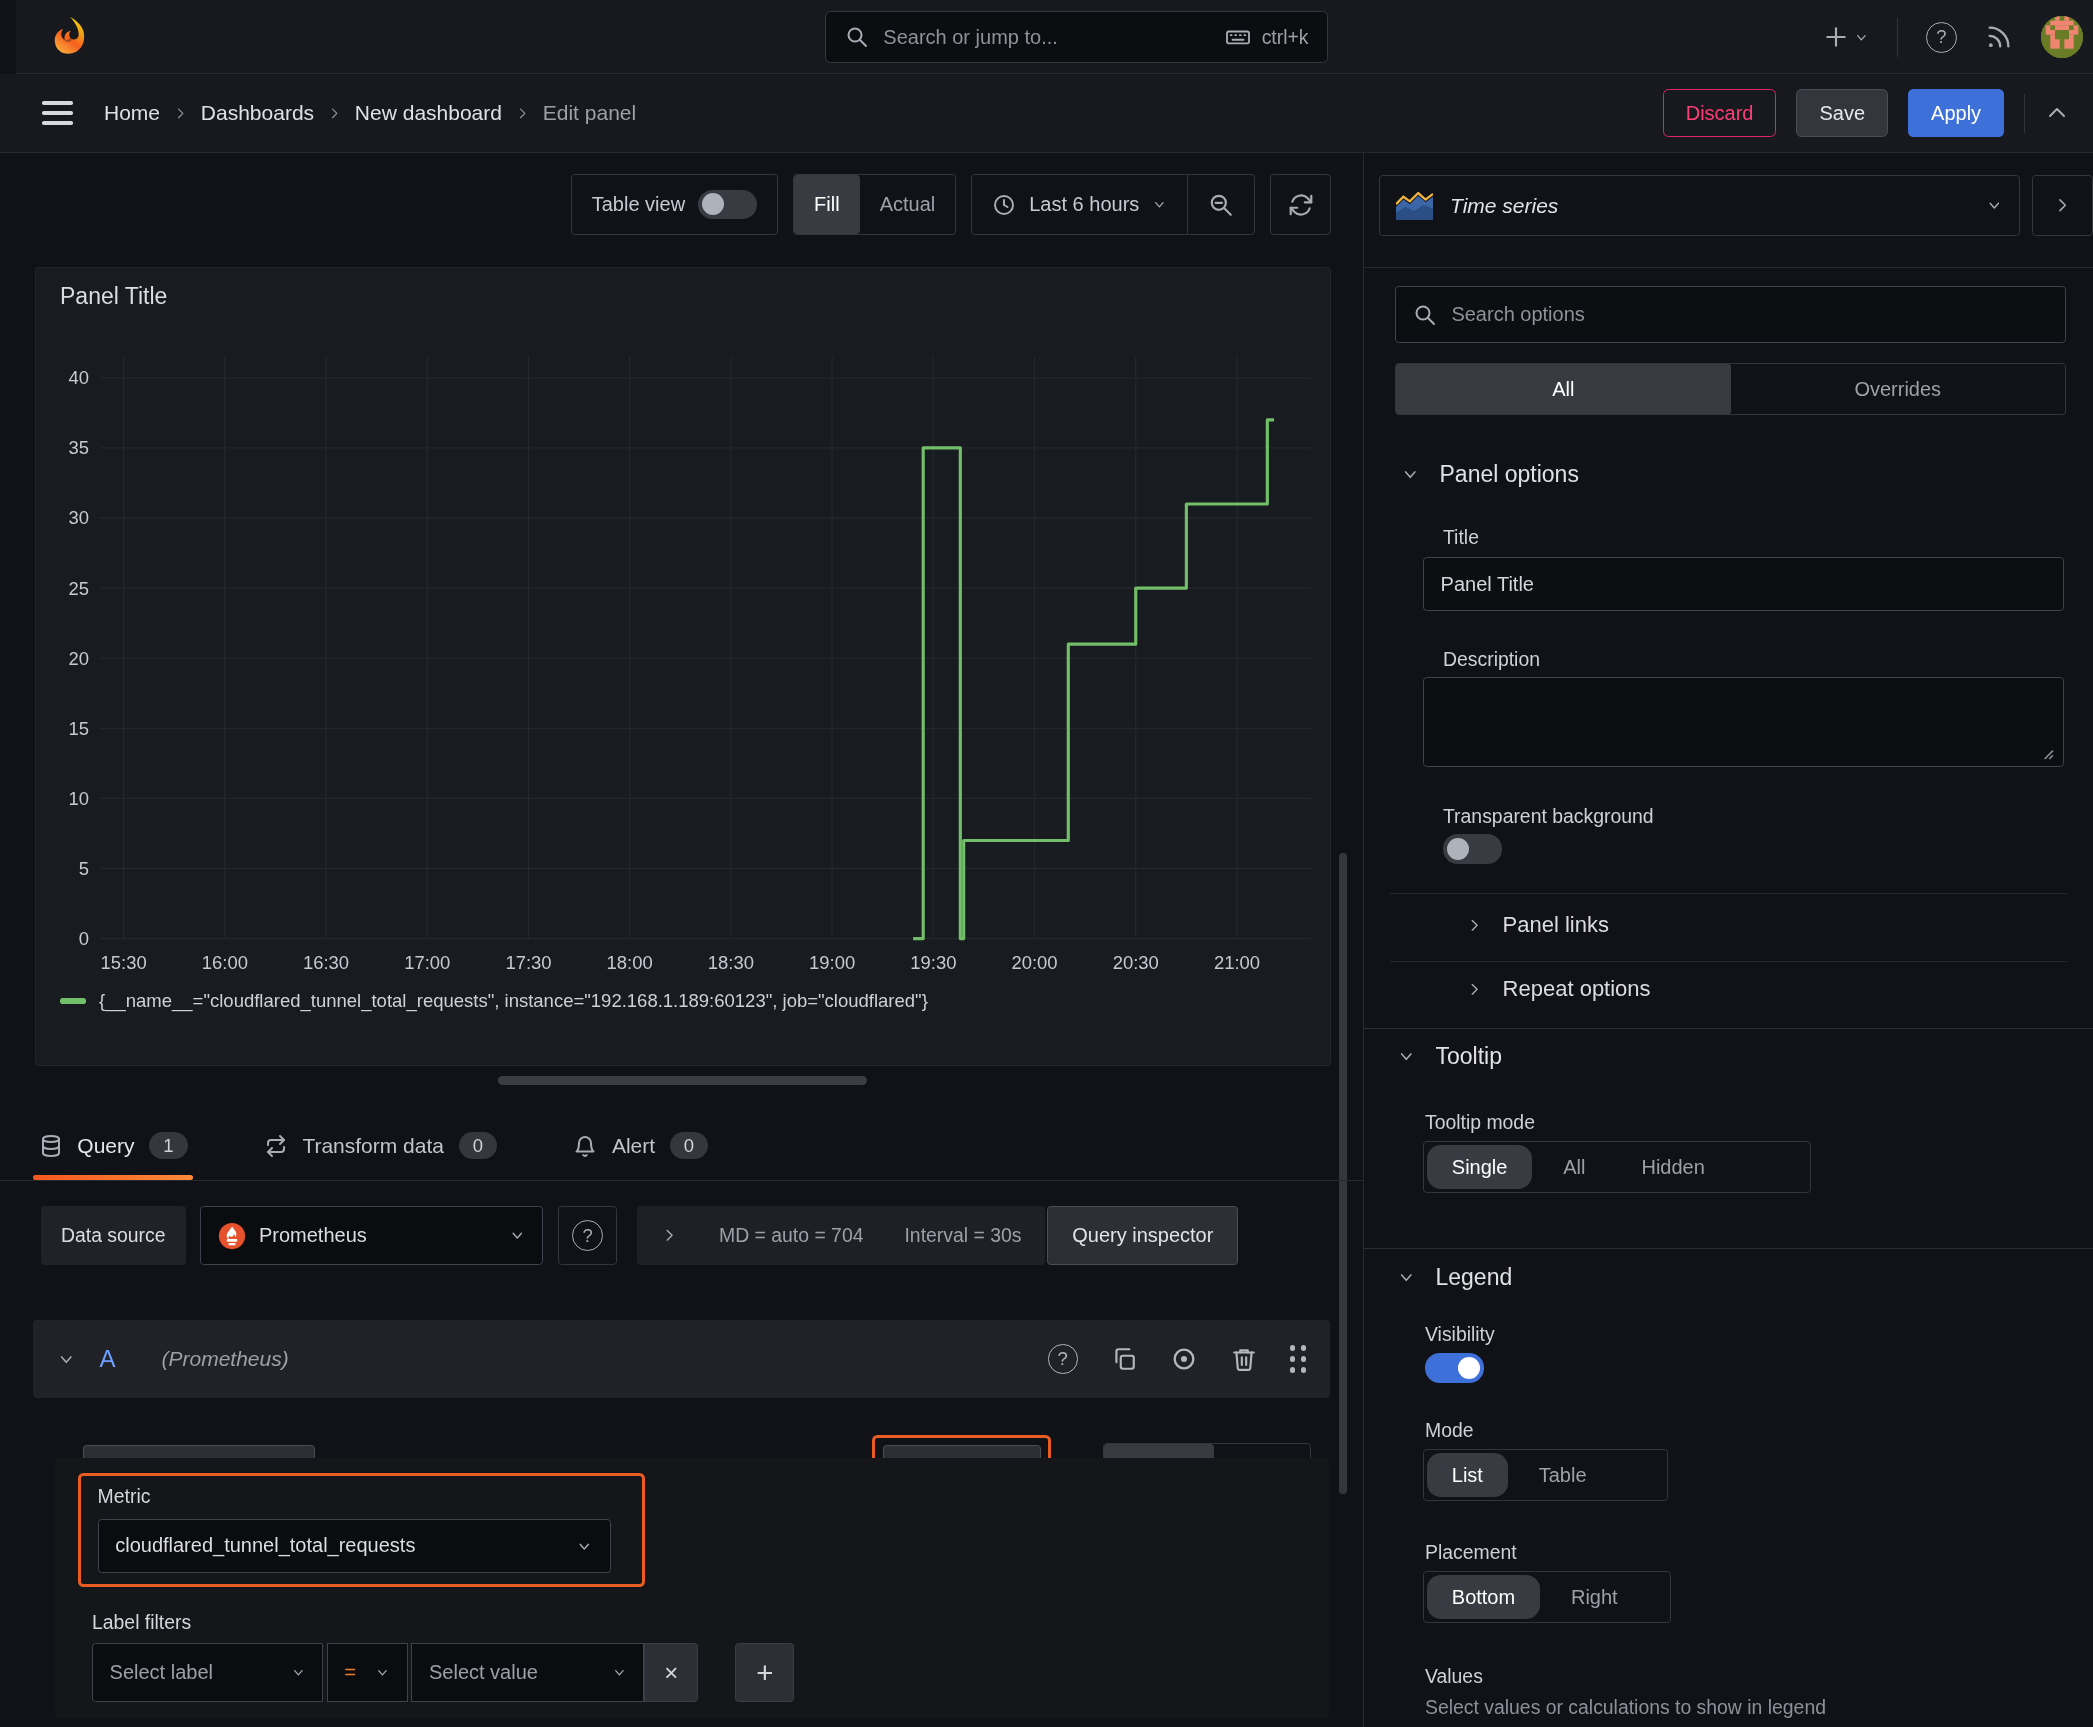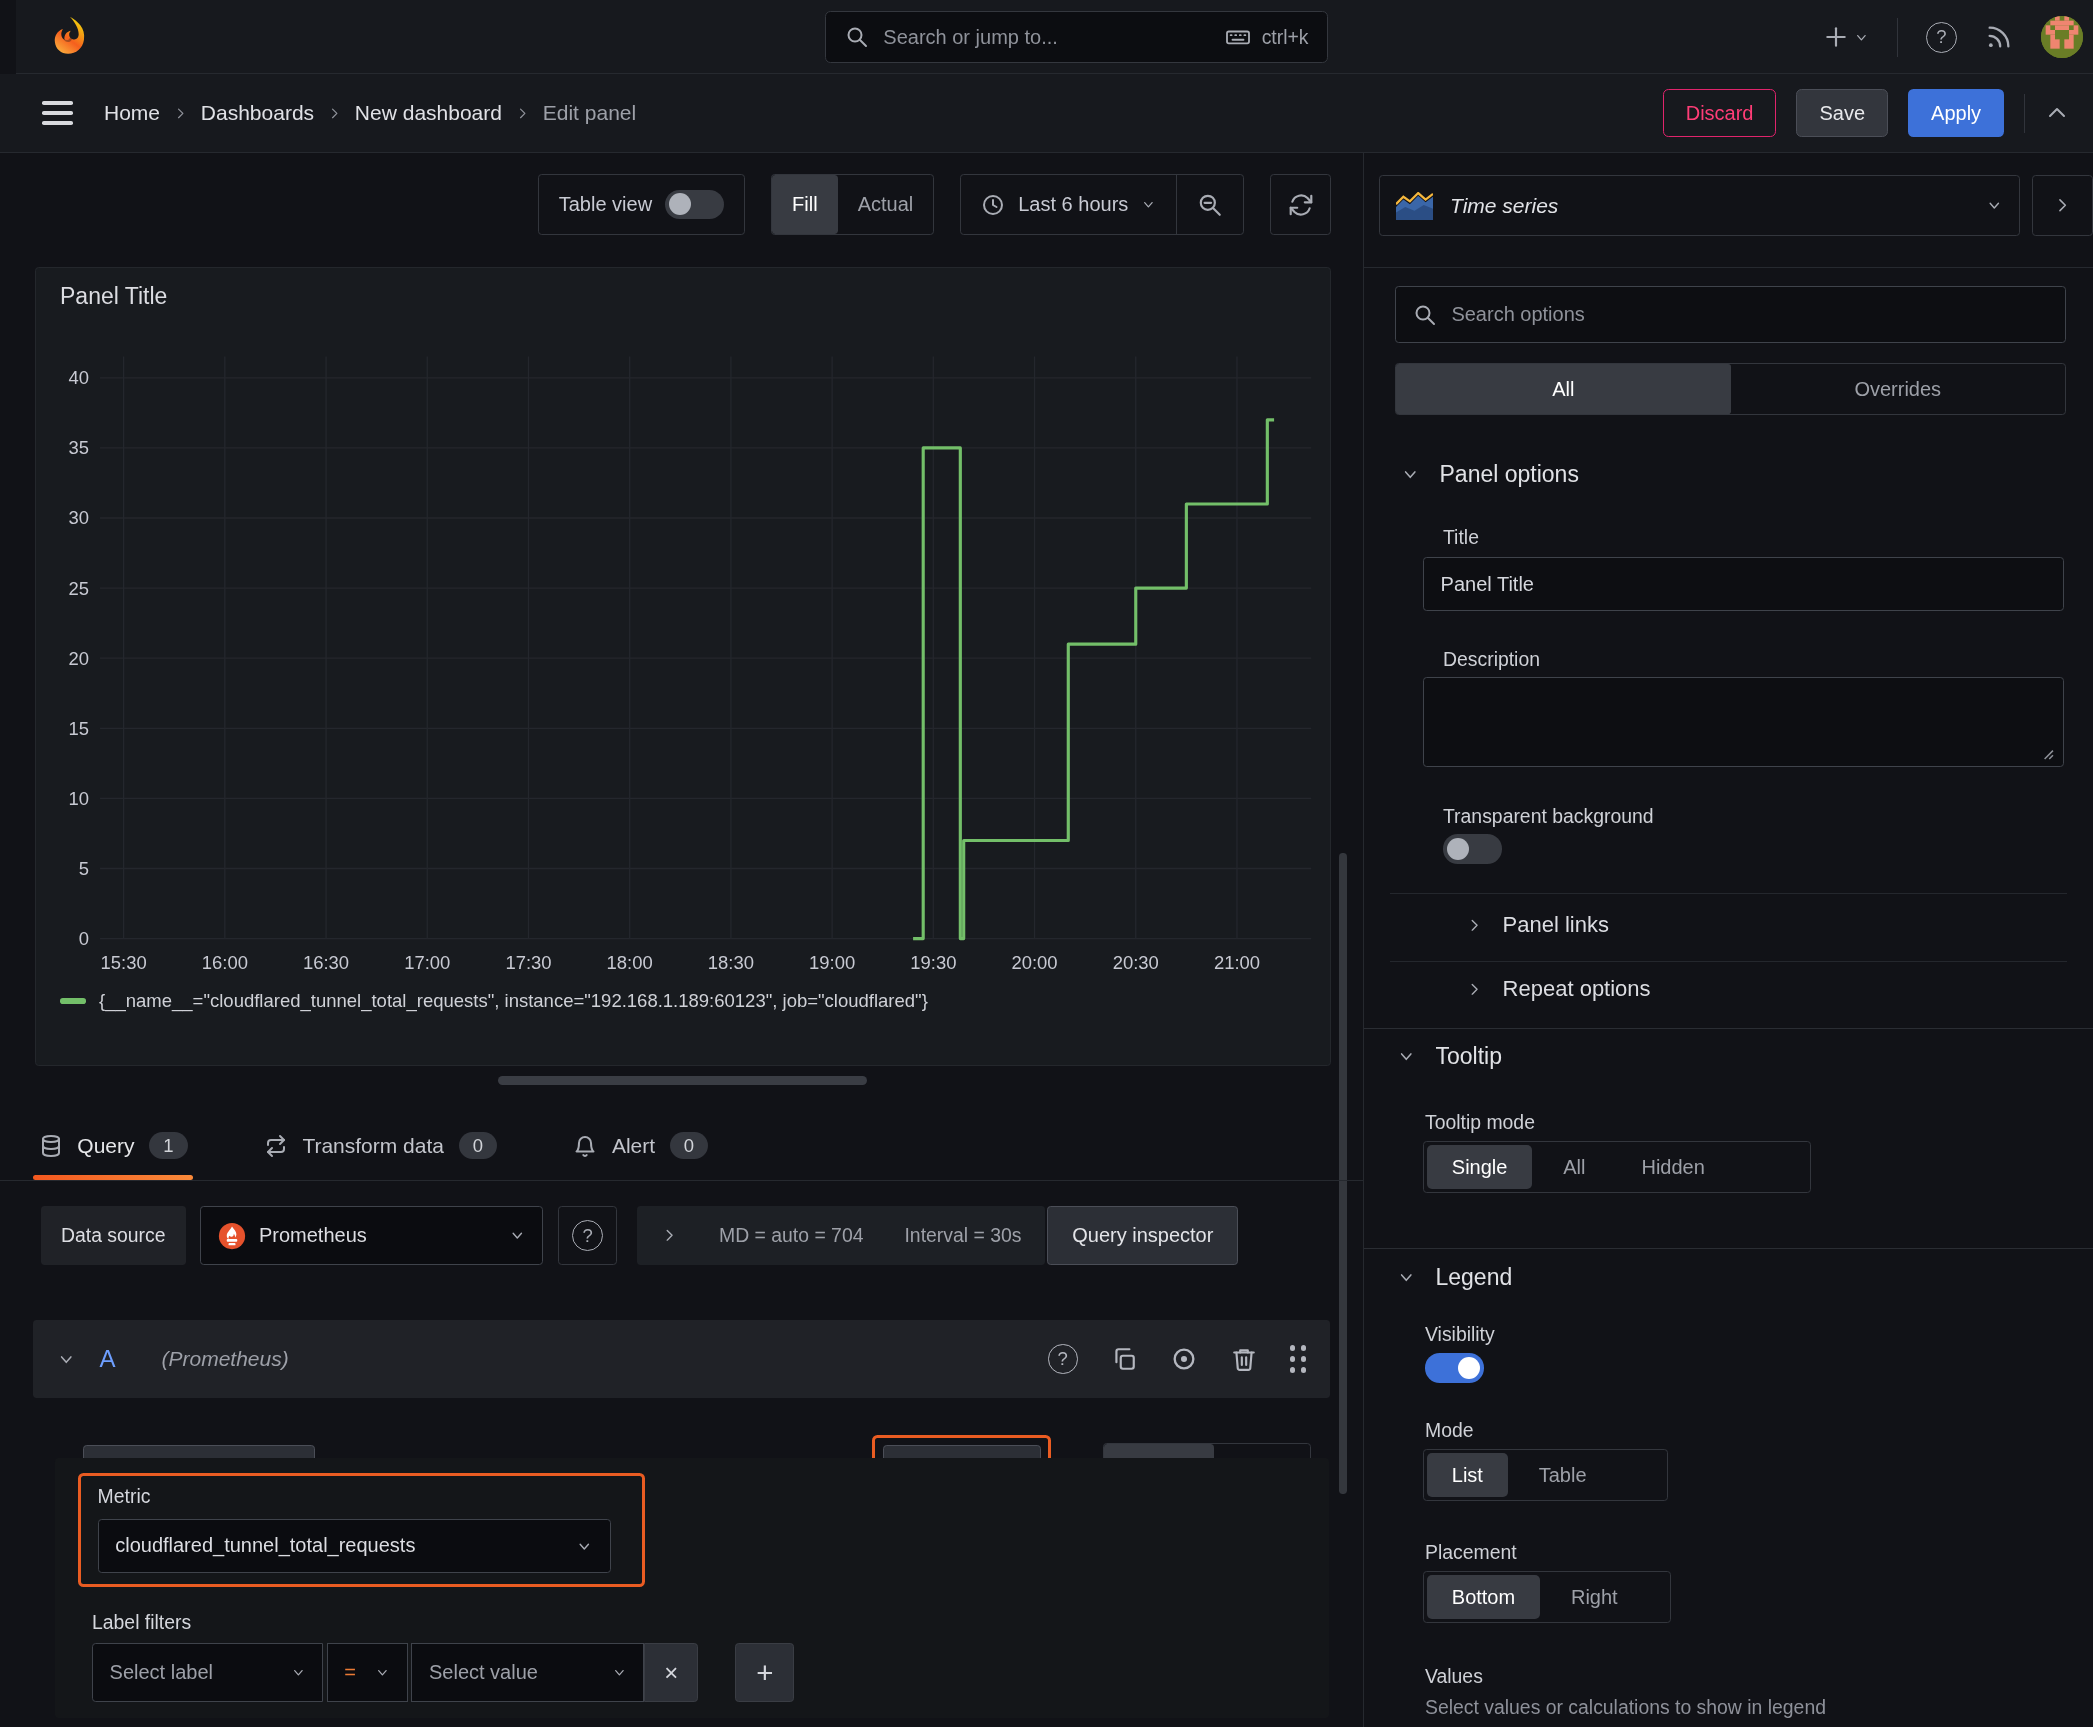--- a/index.html
+++ b/index.html
@@ -44,21 +44,21 @@
        border-radius:5.5px;font-size:20px;cursor:pointer;border:0.9px solid transparent;}
   .btn-outline-pink{border-color:var(--pink);color:#ff3d77;background:transparent;}
   .btn-gray{background:#33363d;border-color:#4b4e57;color:#e8e9ec;}
   .btn-blue{background:var(--blue);color:#fff;}
   
   #main{position:absolute;left:0;top:153px;width:2093px;height:1575px;}
   #edit-pane{position:absolute;left:0;top:0;width:1363px;height:1575px;}
   #options-pane{position:absolute;left:1363px;top:0;width:730px;height:1575px;border-left:0.9px solid var(--border);}
   
   #panel-toolbar{position:absolute;top:20px;left:0;right:32px;height:63px;display:flex;
-                 justify-content:flex-end;align-items:center;gap:26px;}
+                 justify-content:flex-end;align-items:center;gap:15px;}
   .tool-group{display:flex;align-items:center;height:61px;border:0.9px solid #33363d;
               border-radius:3.7px;background:transparent;color:var(--txt3);}
   .tool-group .cell{display:flex;align-items:center;gap:13px;padding:0 20px;height:100%;font-size:20px;cursor:pointer;}
   .seg-on{background:#383b42;border-radius:3.7px;color:#fff;}
   .tg-div{width:0.9px;height:100%;background:#33363d;}
   .toggle{width:59px;height:29.5px;border-radius:14.8px;background:#383b42;position:relative;
           flex:none;cursor:pointer;}
   .toggle .knob{position:absolute;left:3.7px;top:3.7px;width:22px;height:22px;border-radius:50%;background:#aeb2ba;}
   .toggle.on{background:var(--blue);}
   .toggle.on .knob{left:auto;right:3.7px;background:#fff;}
@@ -149,21 +149,21 @@
   .opt-input{position:absolute;left:59px;width:641px;height:54px;background:#0d0e12;border:0.9px solid var(--border2);
              border-radius:3.7px;color:var(--txt);font-size:20px;padding:0 16.6px;outline:none;}
   #opt-desc{position:absolute;left:59px;width:641px;height:90px;background:#0d0e12;border:0.9px solid var(--border2);
             border-radius:3.7px;resize:none;outline:none;}
   .rz{position:absolute;}
   .hline{position:absolute;left:26px;right:26px;height:0.9px;background:#24272d;}
   .hline.full{left:0;right:0;background:#2a2d33;}
   .segmented{position:absolute;left:59px;height:52px;border:0.9px solid #33363d;border-radius:3.7px;
              display:flex;align-items:stretch;font-size:20px;color:#9da0a8;}
   .segmented .seg{display:flex;align-items:center;justify-content:center;padding:0 28px;cursor:pointer;}
-  .segmented .seg.on{background:#383b42;border-radius:5px;margin:2.8px;color:#fff;padding:0 25px;}
+  .segmented .seg.on{background:#383b42;border-radius:14px;margin:2.8px;color:#fff;padding:0 25px;}
   .abs{position:absolute;}
   .helptext{position:absolute;font-size:19.4px;color:#8e919a;}
 </style>
 </head>
 <body>
 
 <div id="app">
 
   <header id="topnav">
     <span id="gflogo" class="ico">

